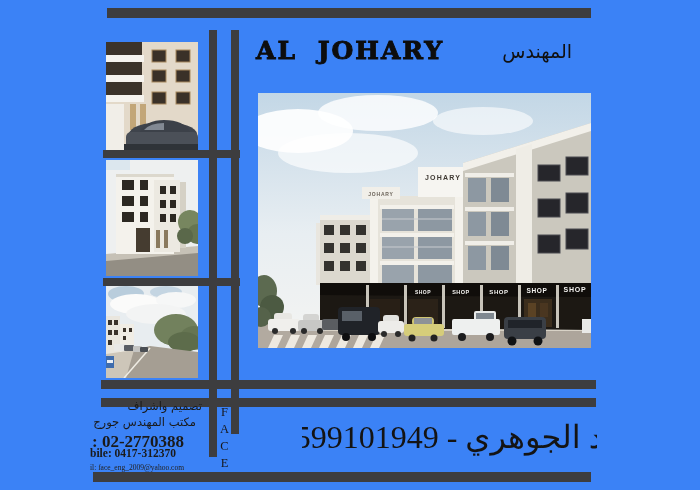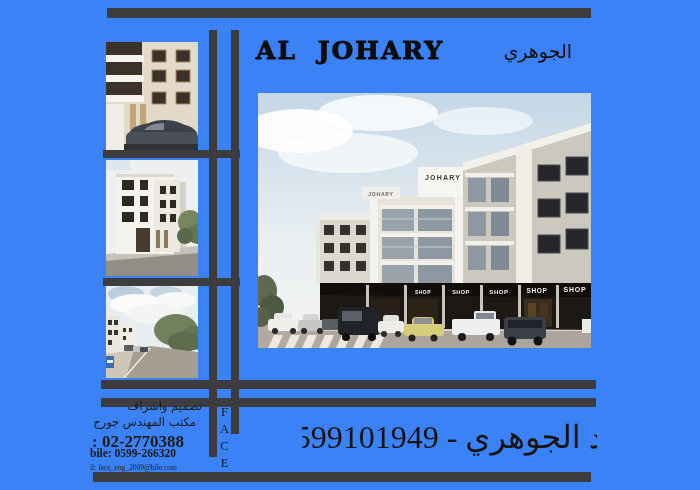--- a/index.html
+++ b/index.html
@@ -52,21 +52,21 @@
   <div class="bar top-bar"></div>
   <div class="bar vbar-a"></div>
   <div class="bar vbar-b"></div>
   <div class="bar hdiv1"></div>
   <div class="bar hdiv2"></div>
   <div class="bar bbar1"></div>
   <div class="bar bbar2"></div>
   <div class="bar bbar3"></div>
 
   <div class="title-en">AL JOHARY</div>
-  <div class="title-ar">الجوهري</div>
+  <div class="title-ar">المهندس</div>
 
   <div class="thumb thumb1">
     <svg viewBox="0 0 92 108" width="92" height="108">
       <rect width="92" height="108" fill="#e3d9c9"></rect>
       <rect x="0" y="0" width="36" height="13" fill="#3b332a"></rect>
       <rect x="0" y="13" width="38" height="7" fill="#f5f3ee"></rect>
       <rect x="0" y="20" width="36" height="13" fill="#3b332a"></rect>
       <rect x="0" y="33" width="38" height="7" fill="#f5f3ee"></rect>
       <rect x="0" y="40" width="36" height="13" fill="#3b332a"></rect>
       <rect x="0" y="53" width="38" height="7" fill="#f5f3ee"></rect>
@@ -285,22 +285,22 @@
       <circle cx="254" cy="248" r="4.5" fill="#101214"></circle>
         <circle cx="280" cy="248" r="4.5" fill="#101214"></circle>
       <rect x="324" y="226" width="9" height="14" fill="#e9e9e7"></rect>
     </svg>
   </div>
 
   <div class="contact">
     <div class="c-ar1">تصميم واشراف</div>
     <div class="c-ar2">مكتب المهندس جورج</div>
     <div class="c-tel">: 02-2770388</div>
-    <div class="c-mob">bile: 0599-266320</div>
-    <div class="c-mail">il: face_eng_2009@bile.com</div>
+    <div class="c-mob">bile: 0417-312370</div>
+    <div class="c-mail">il: face_eng_2009@yahoo.com</div>
   </div>
 
   <div class="face">
     <div>F</div>
     <div>A</div>
     <div>C</div>
     <div>E</div>
   </div>
 
   <div class="phone-wrap">

